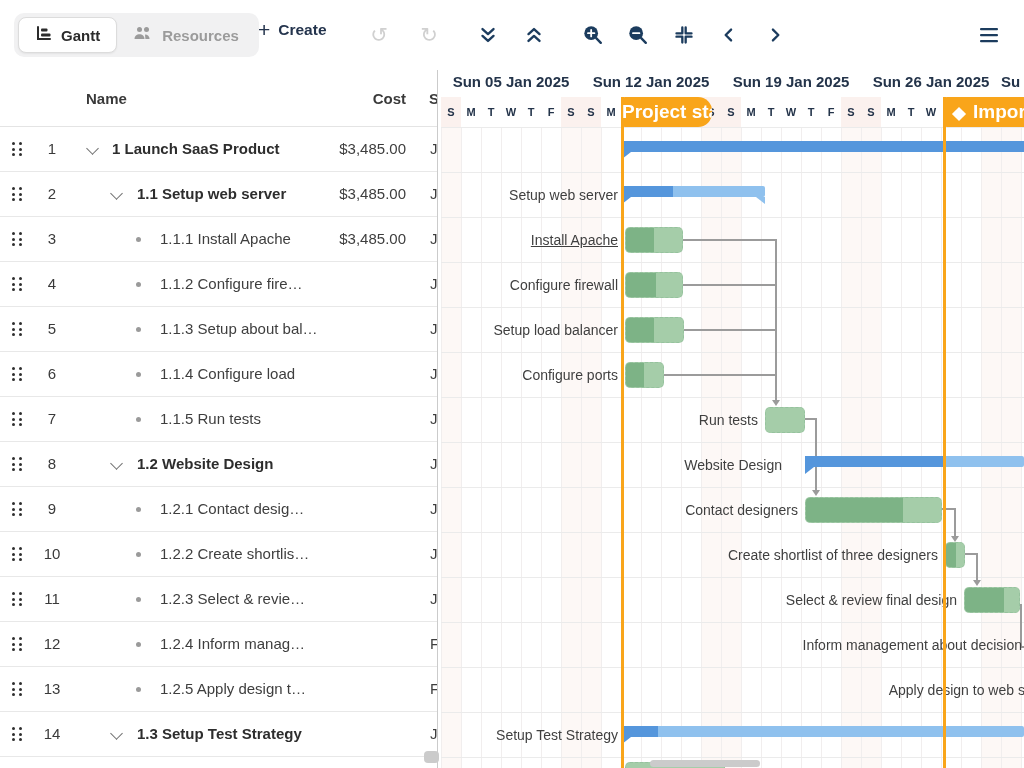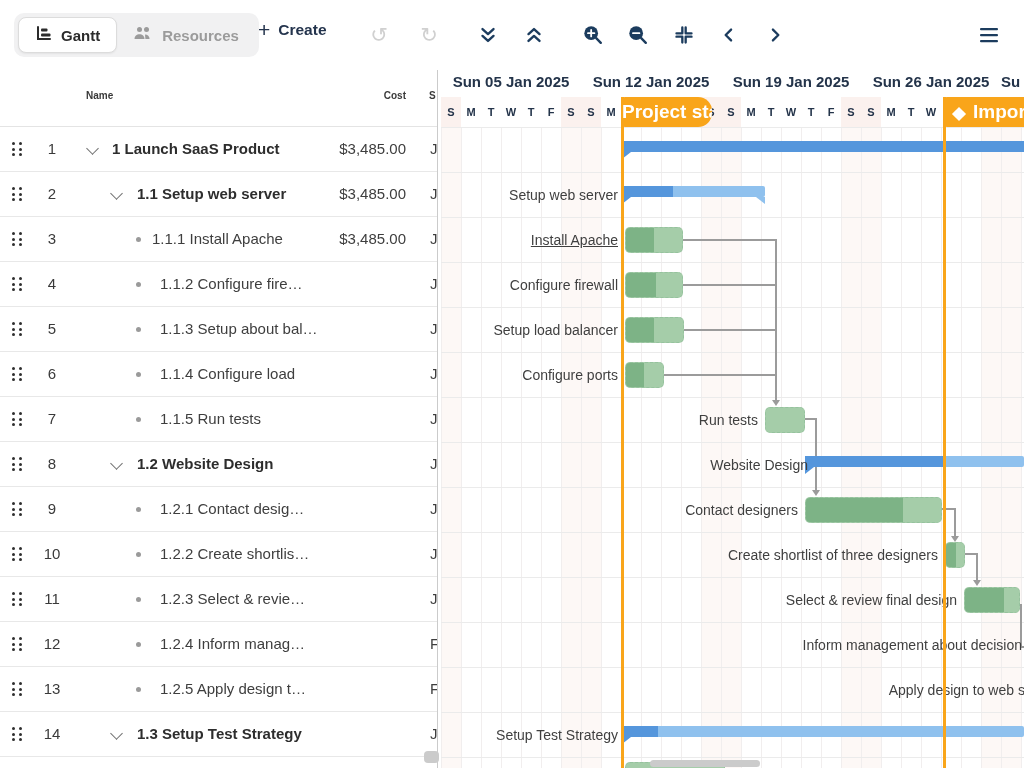--- a/index.html
+++ b/index.html
@@ -18,21 +18,21 @@
   .tb-ico { position:absolute; top:22px; width:26px; height:26px; display:flex; align-items:center; justify-content:center; cursor:pointer; }
   .tb-ico svg { display:block; }
   .glyph-dis { font-size:21px; color:#d0d0d0; font-family:"DejaVu Sans",sans-serif; }
 
   
   #grid-pane { position:absolute; left:0; top:70px; width:437px; height:698px; background:#fff; overflow:hidden; }
   #splitter { position:absolute; left:437px; top:70px; width:4px; height:698px; background:#fff; border-left:1.5px solid #cbcbcb; cursor:col-resize; }
   #tl-pane { position:absolute; left:441px; top:70px; width:583px; height:698px; overflow:hidden; background:#fff; }
 
   
-  #grid-header { position:absolute; left:0; top:0; width:437px; height:57px; border-bottom:1px solid #e4e4e4; font-weight:600; color:#3a3a3a; font-size:10px; }
+  #grid-header { position:absolute; left:0; top:0; width:437px; height:57px; border-bottom:1px solid #e4e4e4; font-weight:600; color:#3a3a3a; font-size:15px; }
   #gh-name { position:absolute; left:86px; top:20px; }
   #gh-cost { position:absolute; right:31px; top:20px; }
   #gh-start { position:absolute; left:429px; top:20px; width:8px; overflow:hidden; white-space:nowrap; }
 
   .grow { position:absolute; left:0; width:437px; height:45px; border-bottom:1px solid #e8e8e8; background:#fff; font-size:15px; }
   .handle { position:absolute; left:12px; top:15px; width:11px; height:16px; display:grid; grid-template-columns:4px 4px; grid-auto-rows:4px; gap:1.5px 3px; cursor:grab; }
   .handle i { width:3px; height:3px; border-radius:50%; background:#2f2f2f; }
   .rnum { position:absolute; left:36px; top:13px; width:32px; text-align:center; color:#3a3a3a; }
   .chev { position:absolute; top:17px; width:9px; height:9px; border-right:1.8px solid #6f6f6f; border-bottom:1.8px solid #6f6f6f; transform:rotate(45deg); cursor:pointer; }
   .bullet { position:absolute; top:20px; width:5px; height:5px; border-radius:50%; background:#9a9a9a; }
@@ -202,21 +202,21 @@
           <div class="handle">
             <i></i>
             <i></i>
             <i></i>
             <i></i>
             <i></i>
             <i></i>
           </div>
           <div class="rnum">3</div>
           <div class="bullet" style="left: 136px;"></div>
-          <div class="nm" style="left: 152px;">1.1.1 Install Apache</div>
+          <div class="nm" style="left: 160px;">1.1.1 Install Apache</div>
           <div class="cost">$3,485.00</div>
           <div class="sfrag">J</div>
         </div>
         <div class="grow" style="top: 135px;">
           <div class="handle">
             <i></i>
             <i></i>
             <i></i>
             <i></i>
             <i></i>
@@ -506,21 +506,21 @@
       <div class="bar-task" style="left: 184px; top: 292px; width: 39px; background: rgb(165, 205, 169);">
         <div class="prog" style="width: 19px; background: rgb(125, 179, 134);"></div>
       </div>
       <div class="blabel" style="right: 406px; top: 292px;">Configure ports</div>
       <div class="bar-task" style="left: 324px; top: 337px; width: 40px; background: rgb(165, 205, 169);"></div>
       <div class="blabel" style="right: 266px; top: 337px;">Run tests</div>
       <div class="bar-parent" style="left: 364px; top: 386px; width: 219px; background: rgb(143, 193, 238);">
         <div class="prog" style="width: 140px; background: rgb(85, 150, 220);"></div>
         <div class="wedge" style="left: 0px; top: 11px; border-top: 7px solid rgb(85, 150, 220); border-right: 9px solid transparent;"></div>
       </div>
-      <div class="blabel" style="right: 216px; top: 382px;">Website Design</div>
+      <div class="blabel" style="right: 242px; top: 382px;">Website Design</div>
       <div class="bar-task" style="left: 364px; top: 427px; width: 137px; background: rgb(165, 205, 169);">
         <div class="prog" style="width: 98px; background: rgb(125, 179, 134);"></div>
       </div>
       <div class="blabel" style="right: 226px; top: 427px;">Contact designers</div>
       <div class="bar-task" style="left: 504px; top: 472px; width: 20px; background: rgb(165, 205, 169);">
         <div class="prog" style="width: 11px; background: rgb(125, 179, 134);"></div>
       </div>
       <div class="blabel" style="right: 86px; top: 472px;">Create shortlist of three designers</div>
       <div class="bar-task" style="left: 523px; top: 517px; width: 56px; background: rgb(165, 205, 169);">
         <div class="prog" style="width: 40px; background: rgb(125, 179, 134);"></div>

